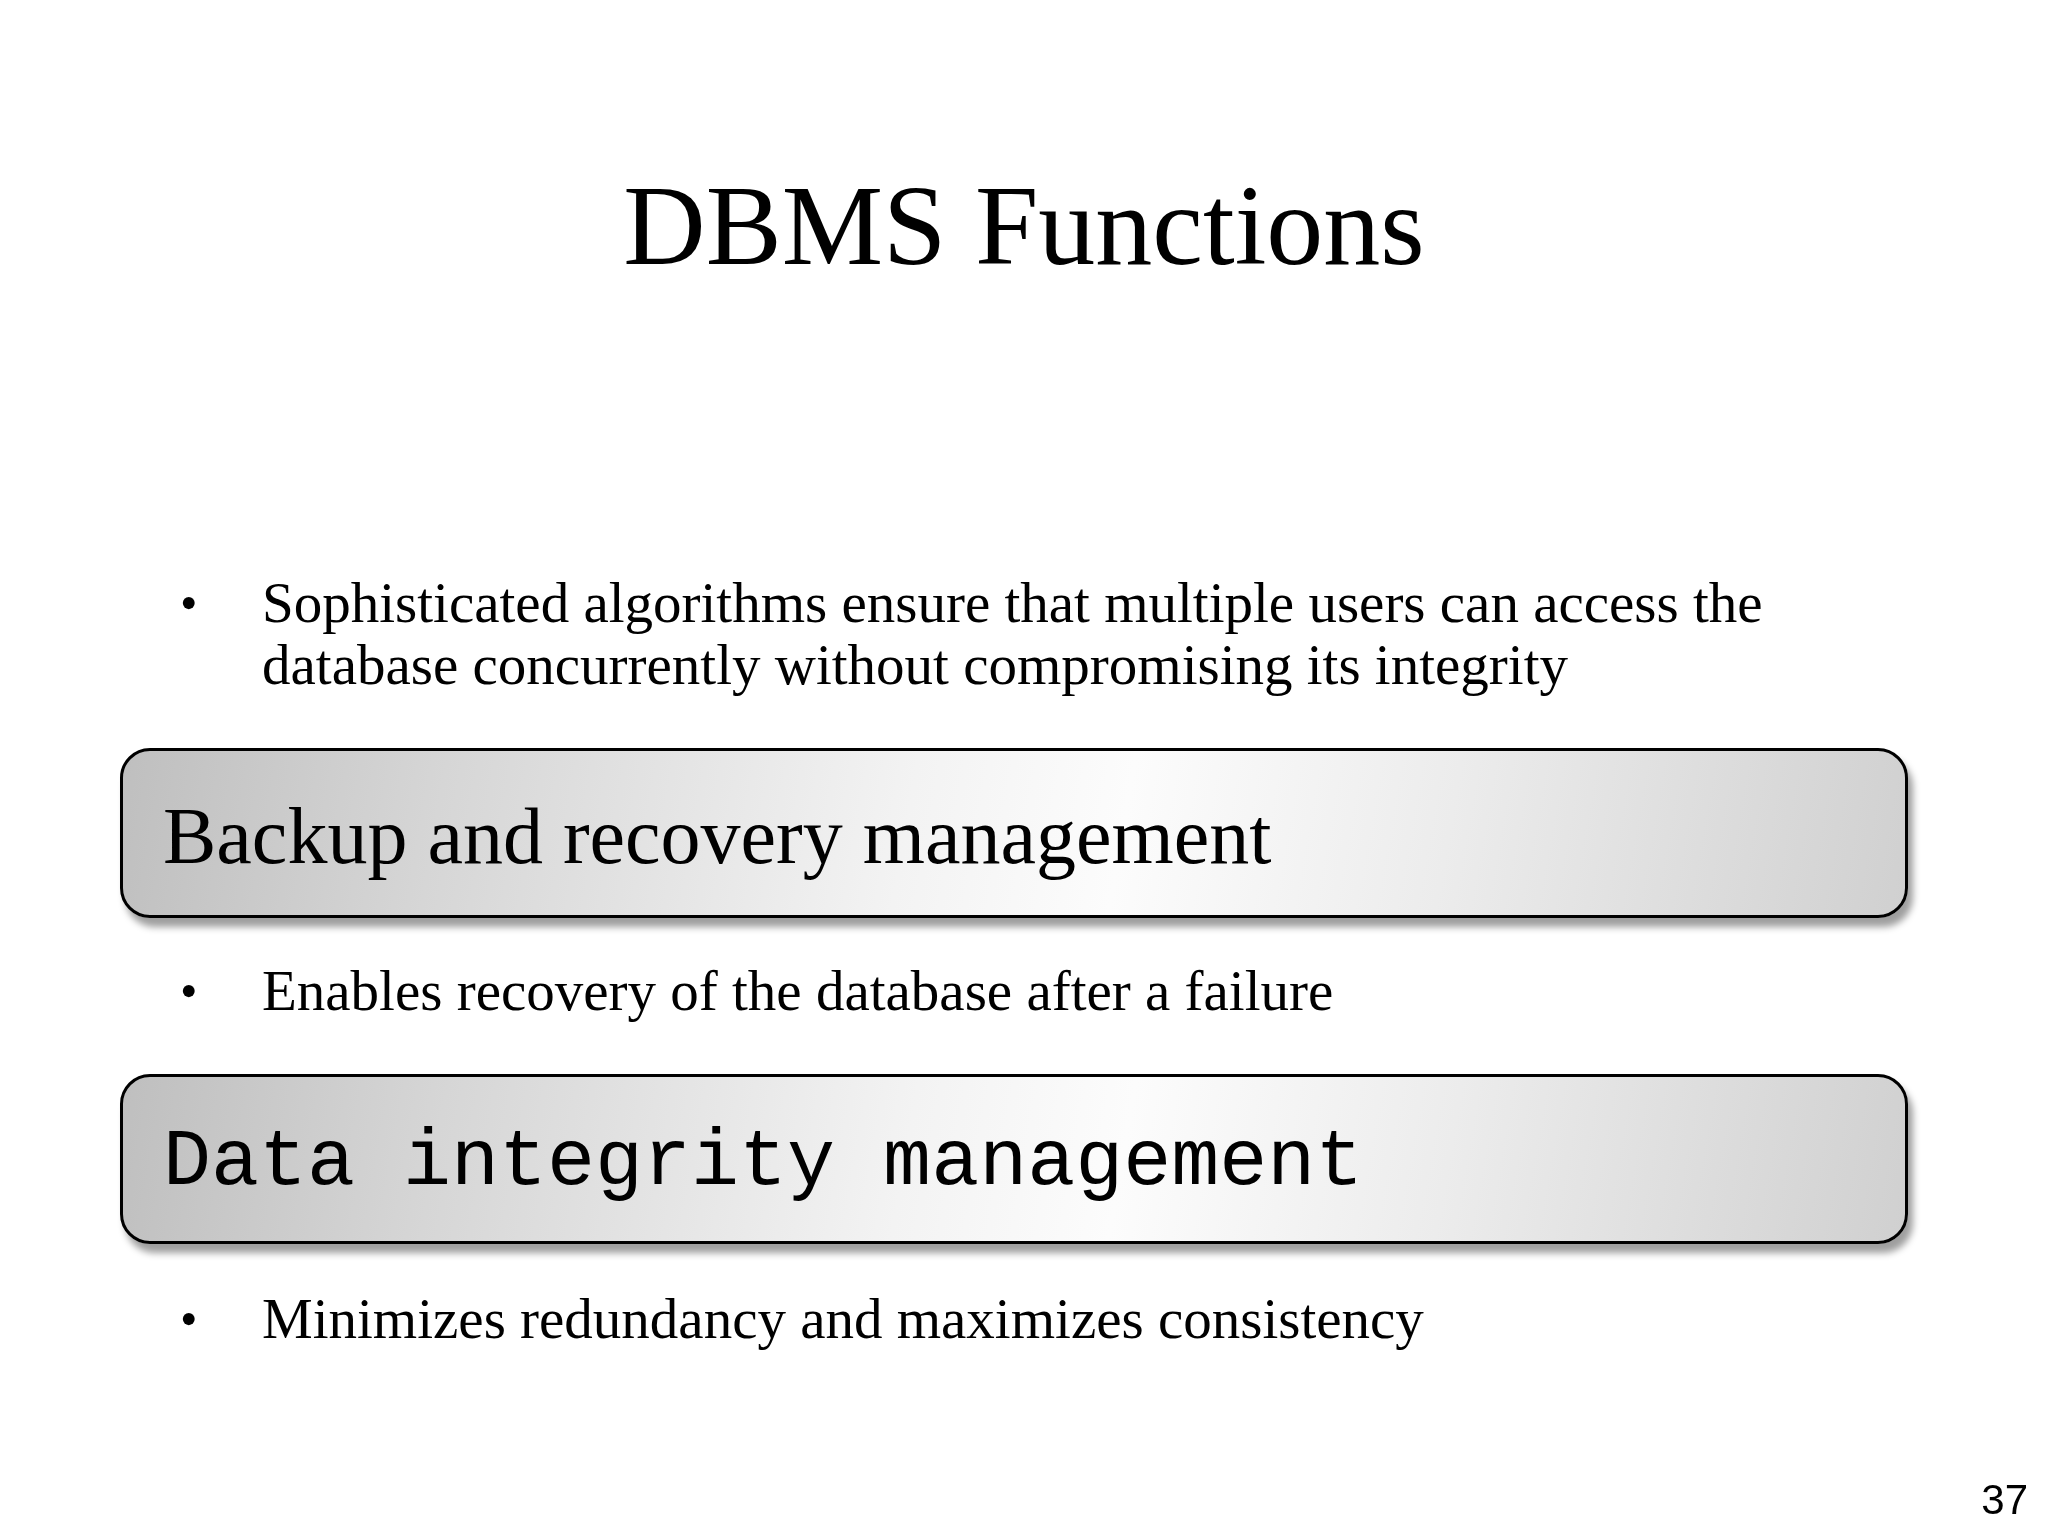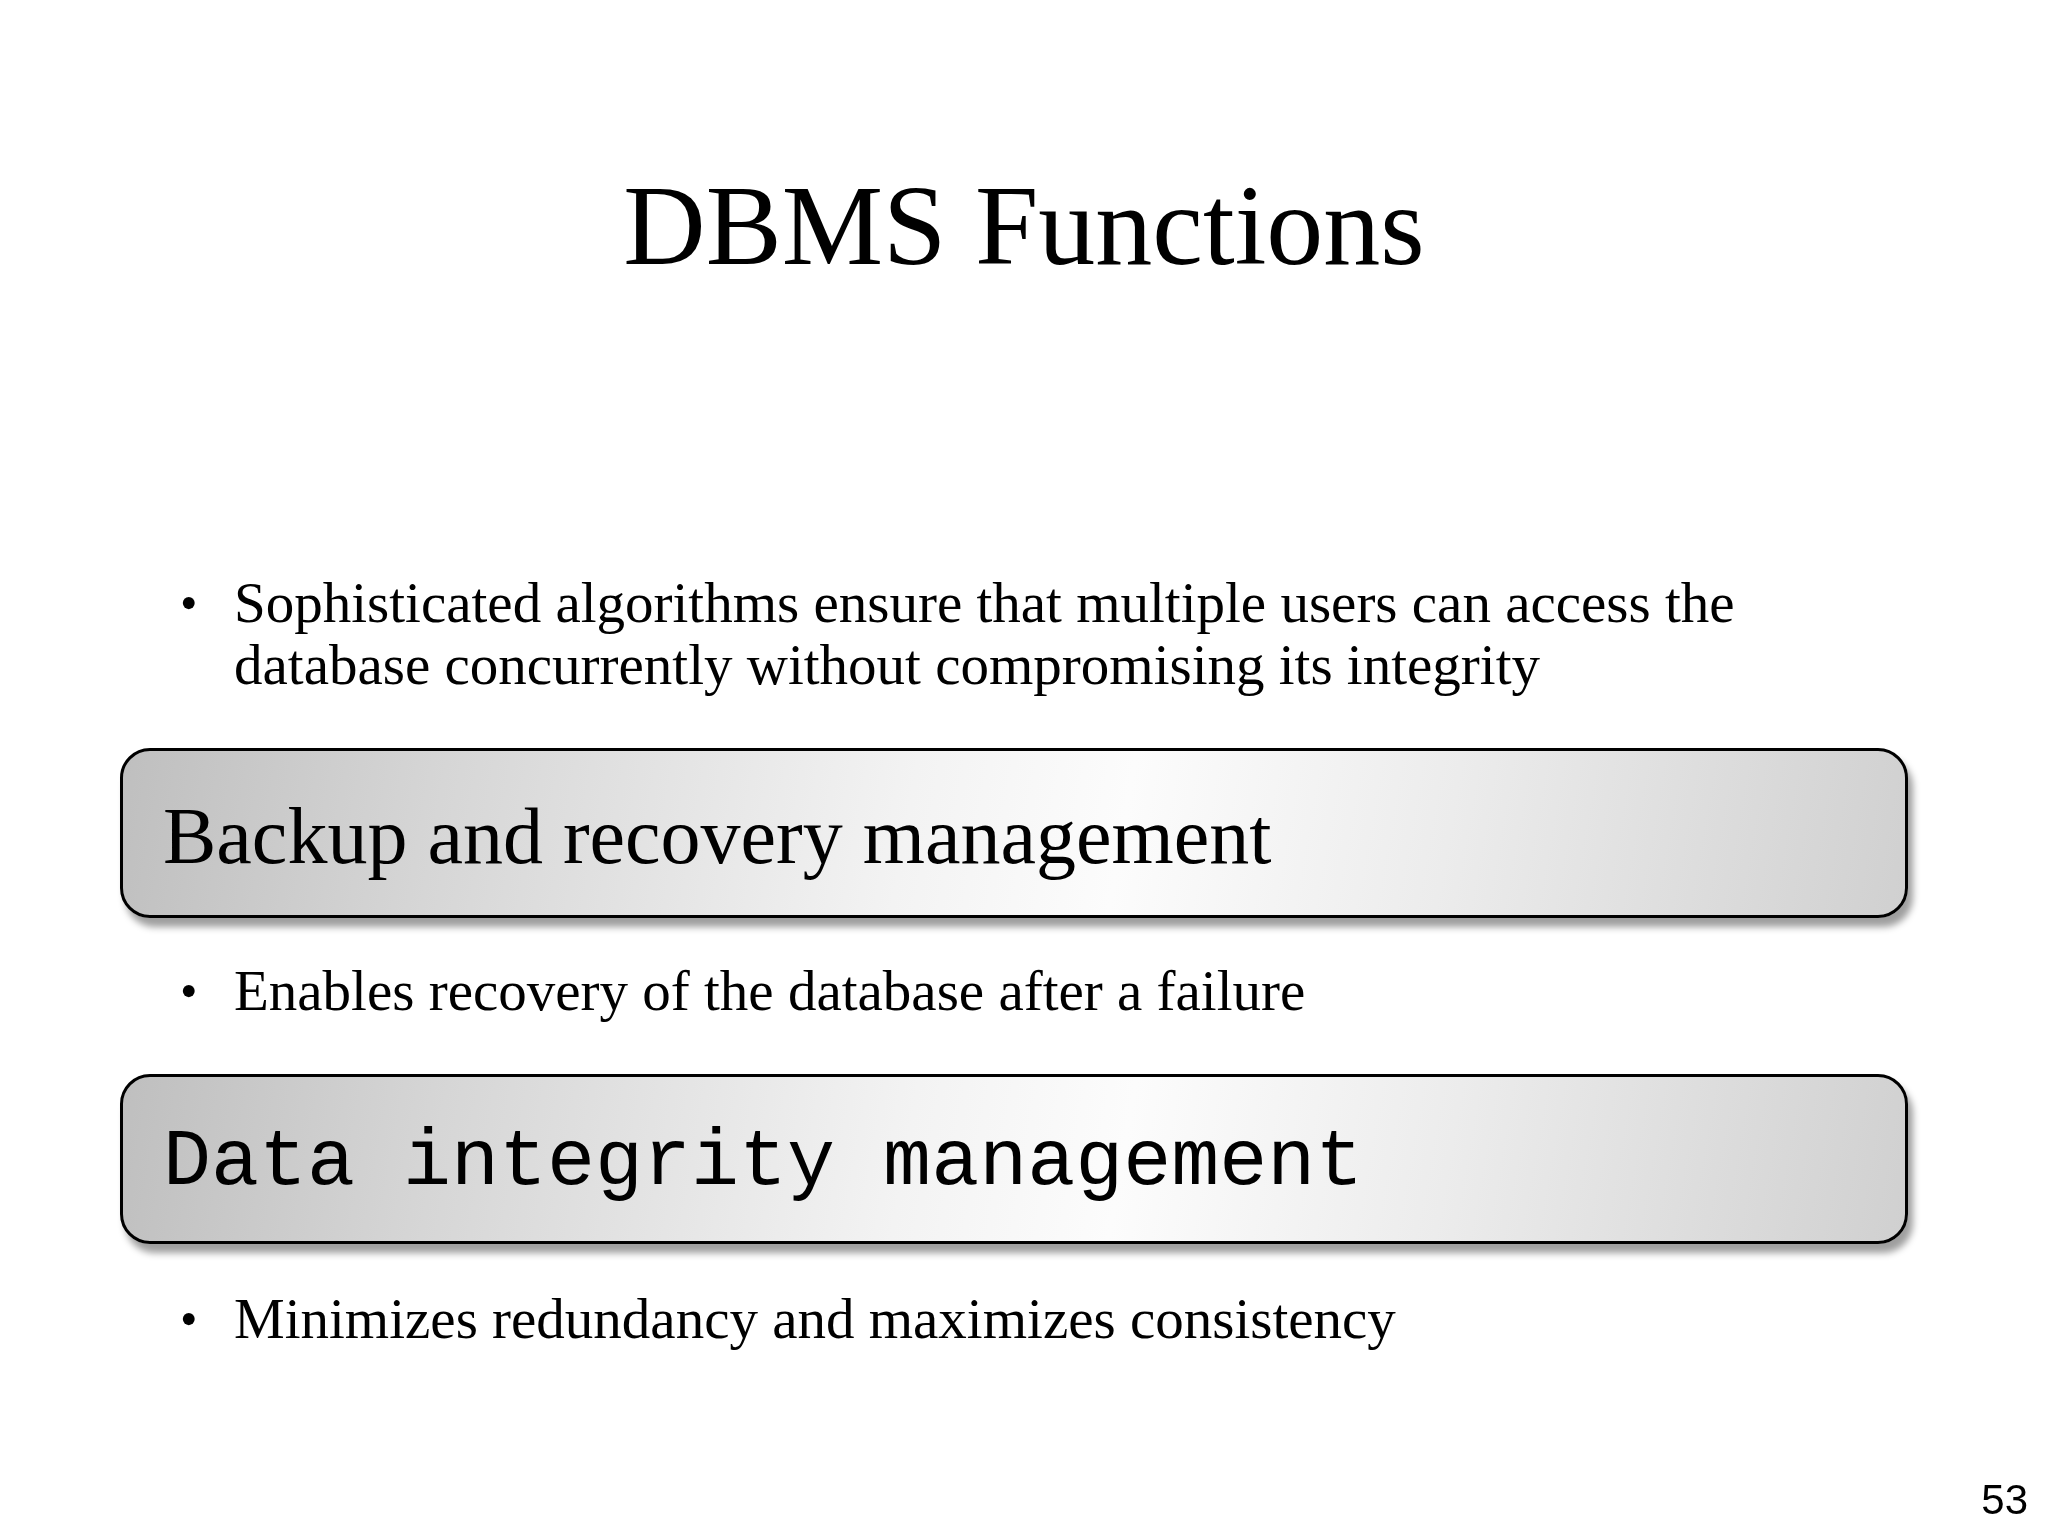--- a/index.html
+++ b/index.html
@@ -58,20 +58,21 @@
   .bullet-1 { top: 572px; }
   .bullet-2 { top: 960px; }
   .bullet-3 { top: 1288px; }
   .bullet-dot {
     flex: 0 0 54px;
     width: 54px;
     font-size: 50px;
   }
   .bullet-text {
     max-width: 1560px;
+    margin-left: 28px;
   }
   .page-number {
     position: absolute;
     top: 1479px;
     right: 20px;
     font-family: "Liberation Sans", "DejaVu Sans", sans-serif;
     font-size: 42px;
     line-height: 1.0;
   }
 </style>
@@ -99,15 +100,15 @@
 
   <div class="bar bar-3">
     <span>Data integrity management</span>
   </div>
 
   <div class="bullet-row bullet-3">
     <span class="bullet-dot">•</span>
     <span class="bullet-text">Minimizes redundancy and maximizes consistency</span>
   </div>
 
-  <div class="page-number">53</div>
+  <div class="page-number">37</div>
 
 </div>
 
 </body></html>

